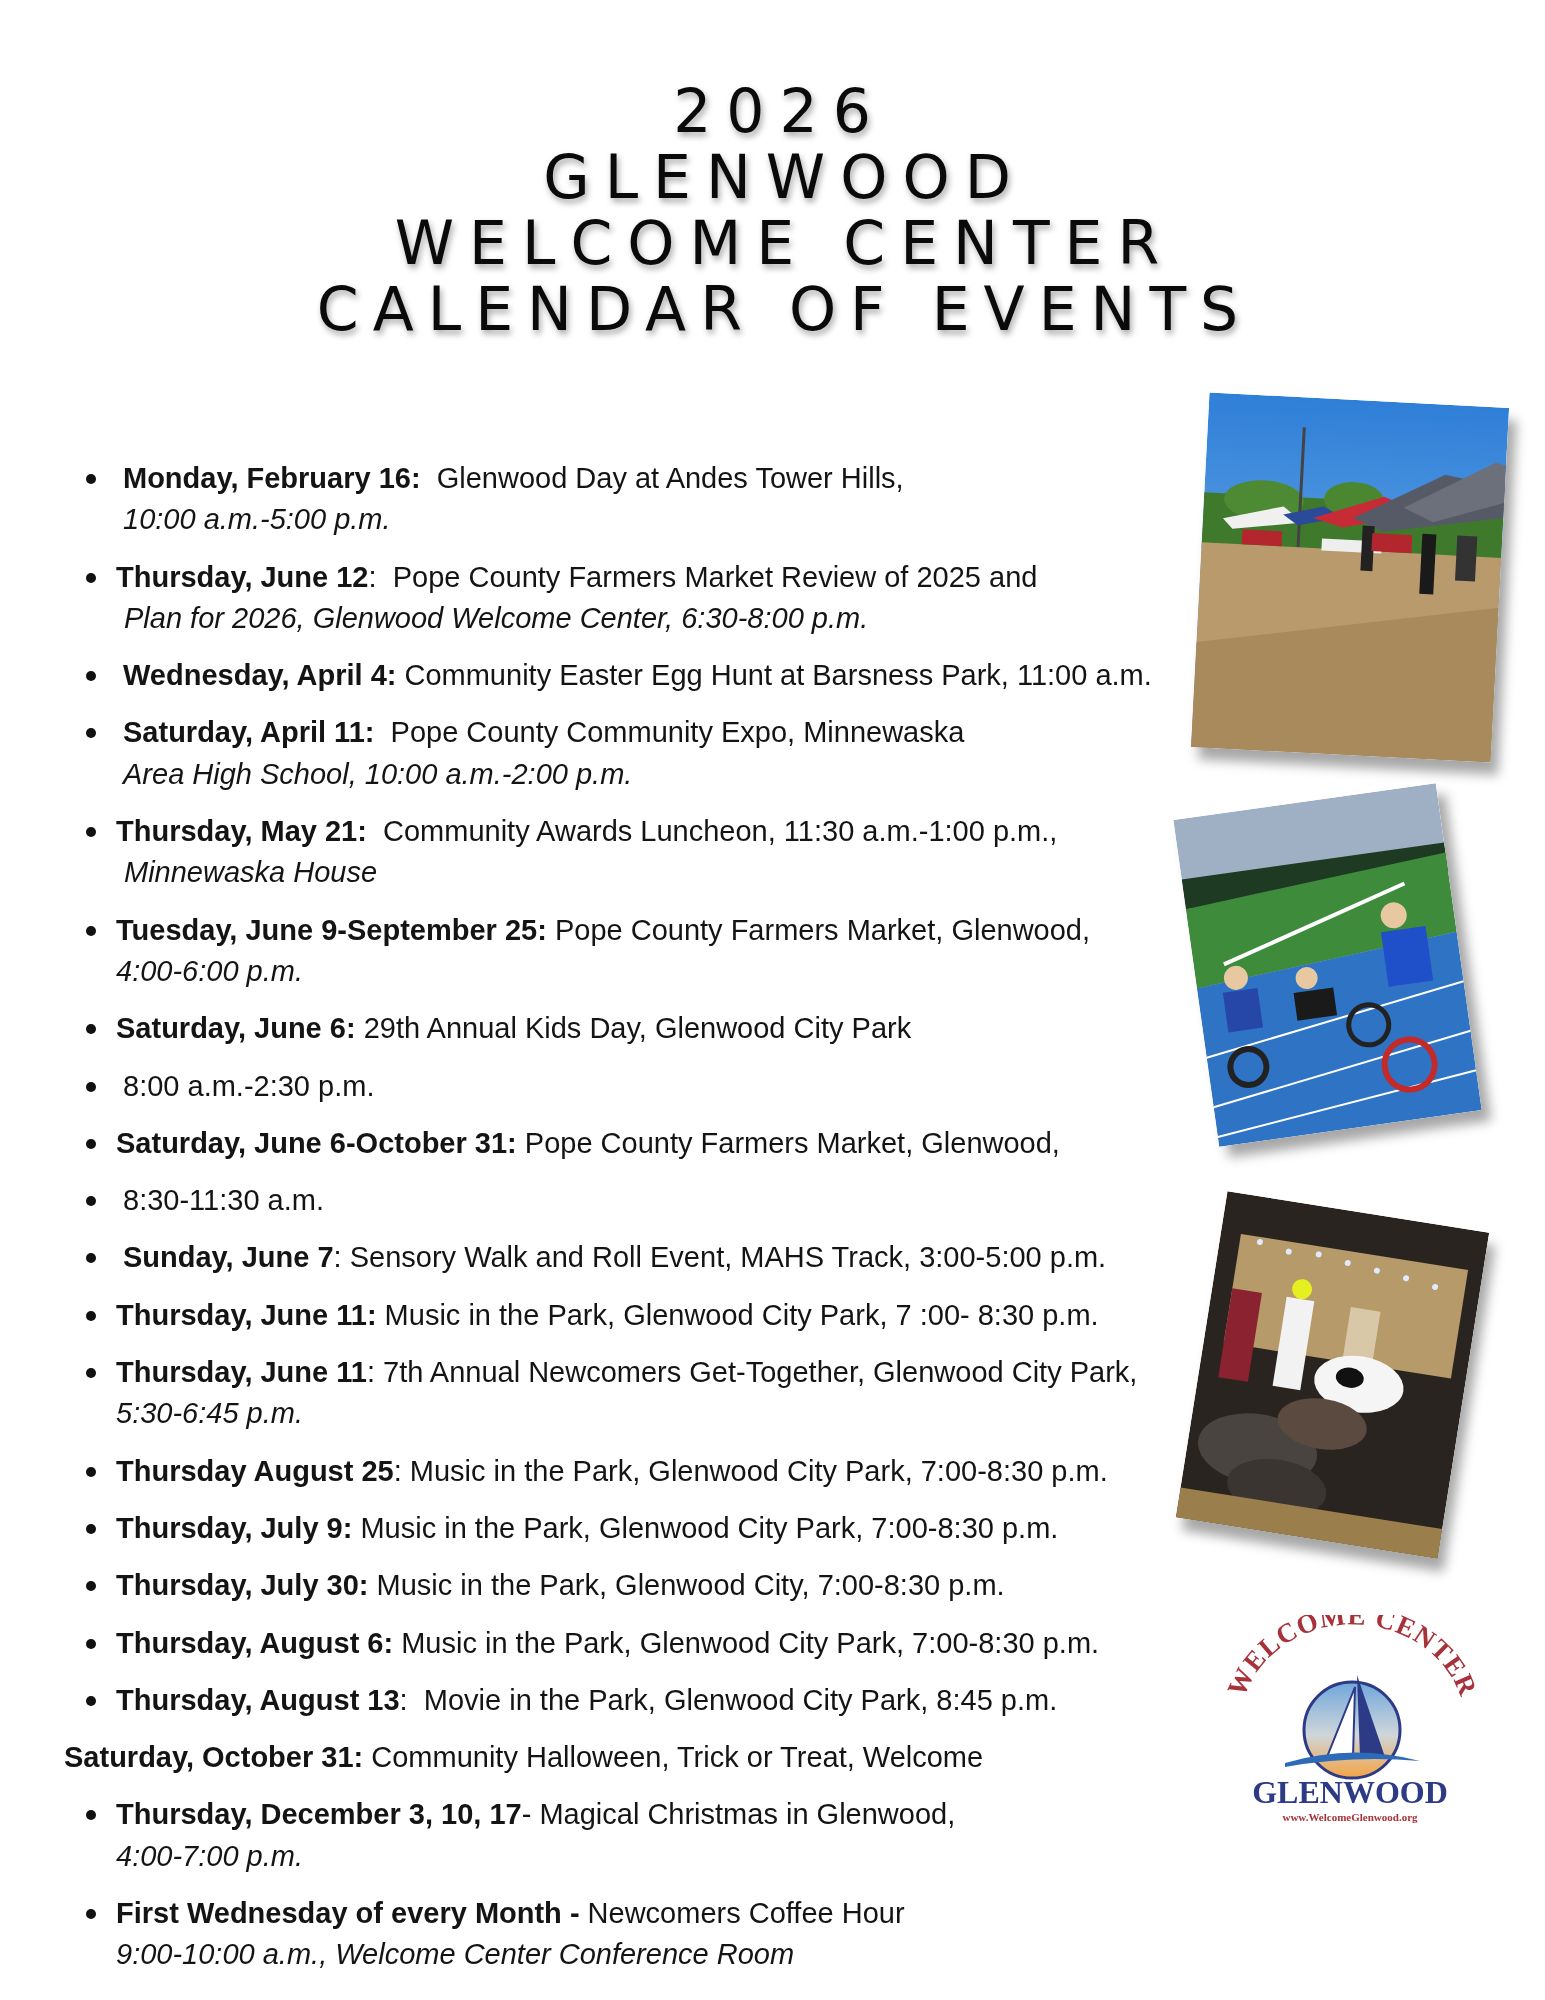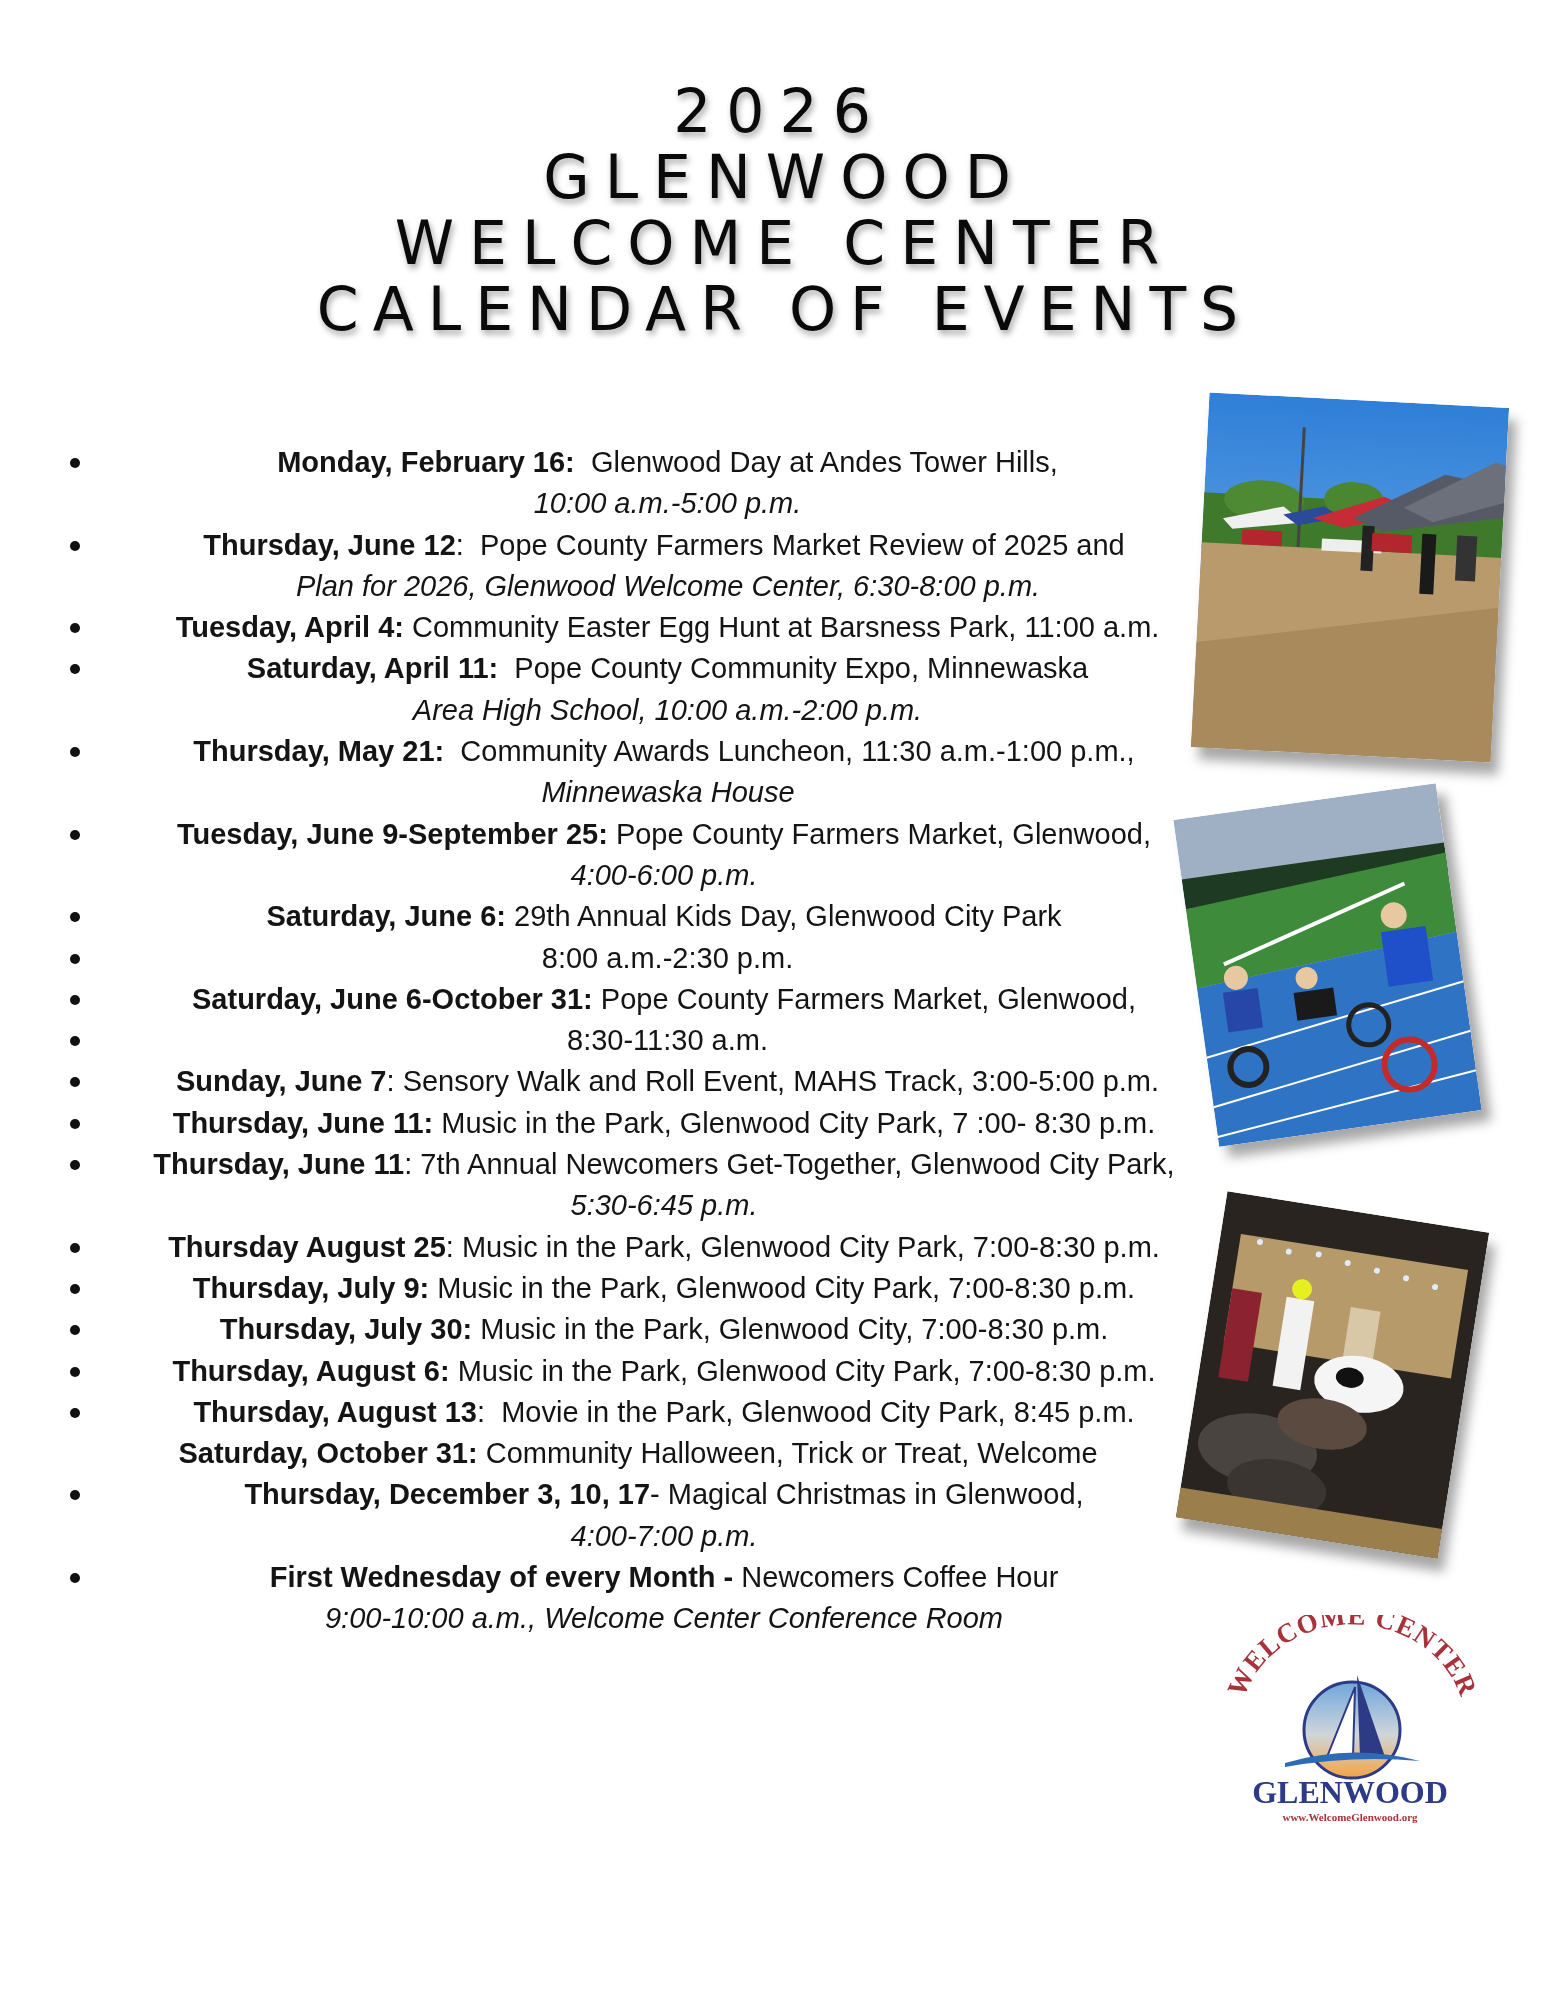--- a/index.html
+++ b/index.html
@@ -43,22 +43,21 @@
       margin: 0;
       padding: 0;
       list-style: none;
       font-size: 29px;
       line-height: 41.3px;
       color: #141414;
     }
     .events li {
       position: relative;
       padding-left: 52px;
-      margin: 0;
-      text-align: center;
+      margin: 16px;
     }
     .events li.bullet::before {
       content: "";
       position: absolute;
       left: 22px;
       top: 16px;
       width: 10px;
       height: 10px;
       border-radius: 50%;
       background: #111;
@@ -114,21 +113,21 @@
 <ul class="events">
   <li class="bullet indent-extra">
     <b>Monday, February 16:</b><span style="white-space:pre">  </span><span>Glenwood Day at Andes Tower Hills,</span>
     <span class="cont">10:00 a.m.-5:00 p.m.</span>
   </li>
   <li class="bullet">
     <b>Thursday, June 12</b><span style="white-space:pre">:  </span><span>Pope County Farmers Market Review of 2025 and</span>
     <span class="cont cont-extra">Plan for 2026, Glenwood Welcome Center, 6:30-8:00 p.m.</span>
   </li>
   <li class="bullet indent-extra">
-    <b>Tuesday, April 4:</b><span style="white-space:pre"> </span><span>Community Easter Egg Hunt at Barsness Park, 11:00 a.m.</span>
+    <b>Wednesday, April 4:</b><span style="white-space:pre"> </span><span>Community Easter Egg Hunt at Barsness Park, 11:00 a.m.</span>
   </li>
   <li class="bullet indent-extra">
     <b>Saturday, April 11:</b><span style="white-space:pre">  </span><span>Pope County Community Expo, Minnewaska</span>
     <span class="cont">Area High School, 10:00 a.m.-2:00 p.m.</span>
   </li>
   <li class="bullet">
     <b>Thursday, May 21:</b><span style="white-space:pre">  </span><span>Community Awards Luncheon, 11:30 a.m.-1:00 p.m.,</span>
     <span class="cont cont-extra">Minnewaska House</span>
   </li>
   <li class="bullet">

